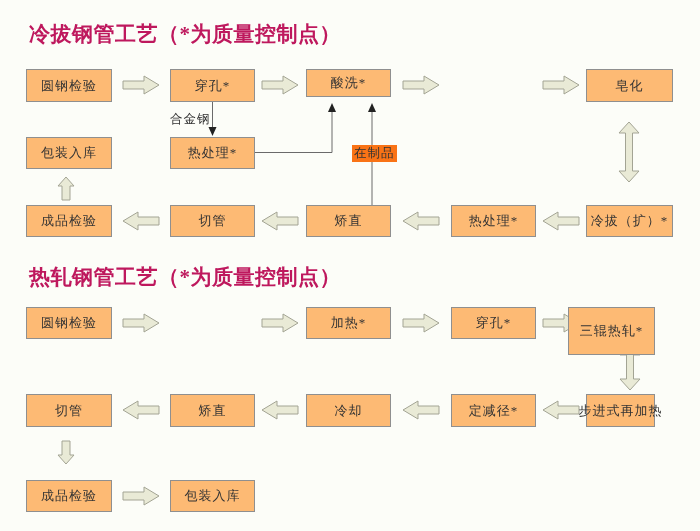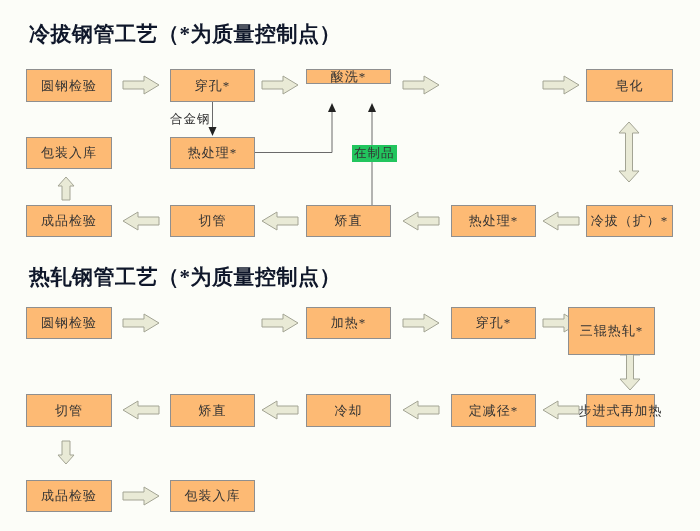--- a/index.html
+++ b/index.html
@@ -2,33 +2,33 @@
 <html><head>
 <meta charset="utf-8">
 <style>
   html,body{margin:0;padding:0;background:#fcfdf8;}
   #stage{
     position:relative;width:700px;height:531px;background:#fcfdf8;
     font-family:"Liberation Serif","DejaVu Serif",serif;color:#2b2b2b;overflow:hidden;
   }
   .chart-title{
     position:absolute;left:29px;font-size:21px;font-weight:bold;
-    letter-spacing:0.5px;color:#0f172a;white-space:nowrap;
+    letter-spacing:0.5px;color:#be185d;white-space:nowrap;
   }
   #title-cold{top:20px;}
   #title-hot{top:263px;}
   .node{
     position:absolute;box-sizing:border-box;background:#fdba74;
     border:1px solid #8f8f8f;display:flex;align-items:center;justify-content:center;
     font-size:13px;letter-spacing:1px;color:#333;white-space:nowrap;
   }
   .edge-label{
     position:absolute;font-size:12.5px;color:#333;letter-spacing:1px;white-space:nowrap;
   }
-  #lbl-wip{background:#22c55e;padding:0 2px;}
+  #lbl-wip{background:#f97316;padding:0 2px;}
   #arrow-layer{position:absolute;left:0;top:0;z-index:0;}
   .block-arrow{fill:#e9ead6;stroke:#a3a494;stroke-width:1;}
   .thin{stroke:#6a6a6a;stroke-width:1;fill:none;}
   .arrowhead{fill:#222;stroke:none;}
 </style>
 </head>
 <body>
 
 <div id="stage">
 
@@ -61,21 +61,21 @@
       <polygon points="36,5 15,5 15,0 0,9 15,18 15,13 36,13" transform="translate(123,401)" class="block-arrow"></polygon>
       <polygon points="4,0 4,14 0,14 8,23 16,14 12,14 12,0" transform="translate(58,441)" class="block-arrow"></polygon>
       <polygon points="0,5 21,5 21,0 36,9 21,18 21,13 0,13" transform="translate(123,487)" class="block-arrow"></polygon>
     </svg>
 
   <div class="chart-title" id="title-cold">冷拔钢管工艺（*为质量控制点）</div>
   <div class="chart-title" id="title-hot">热轧钢管工艺（*为质量控制点）</div>
 
   <div class="node" style="left:26px;top:69px;width:86px;height:33px">圆钢检验</div>
   <div class="node" style="left:170px;top:69px;width:85px;height:33px">穿孔*</div>
-  <div class="node" style="left:306px;top:69px;width:85px;height:15px">酸洗*</div>
+  <div class="node" style="left:306px;top:69px;width:85px;height:28px">酸洗*</div>
   <div class="node" style="left:586px;top:69px;width:87px;height:33px">皂化</div>
   <div class="node" style="left:26px;top:137px;width:86px;height:32px">包装入库</div>
   <div class="node" style="left:170px;top:137px;width:85px;height:32px">热处理*</div>
   <div class="node" style="left:26px;top:205px;width:86px;height:32px">成品检验</div>
   <div class="node" style="left:170px;top:205px;width:85px;height:32px">切管</div>
   <div class="node" style="left:306px;top:205px;width:85px;height:32px">矫直</div>
   <div class="node" style="left:451px;top:205px;width:85px;height:32px">热处理*</div>
   <div class="node" style="left:586px;top:205px;width:87px;height:32px">冷拔（扩）*</div>
 
   <div class="edge-label" style="left:170px;top:111px">合金钢</div>

